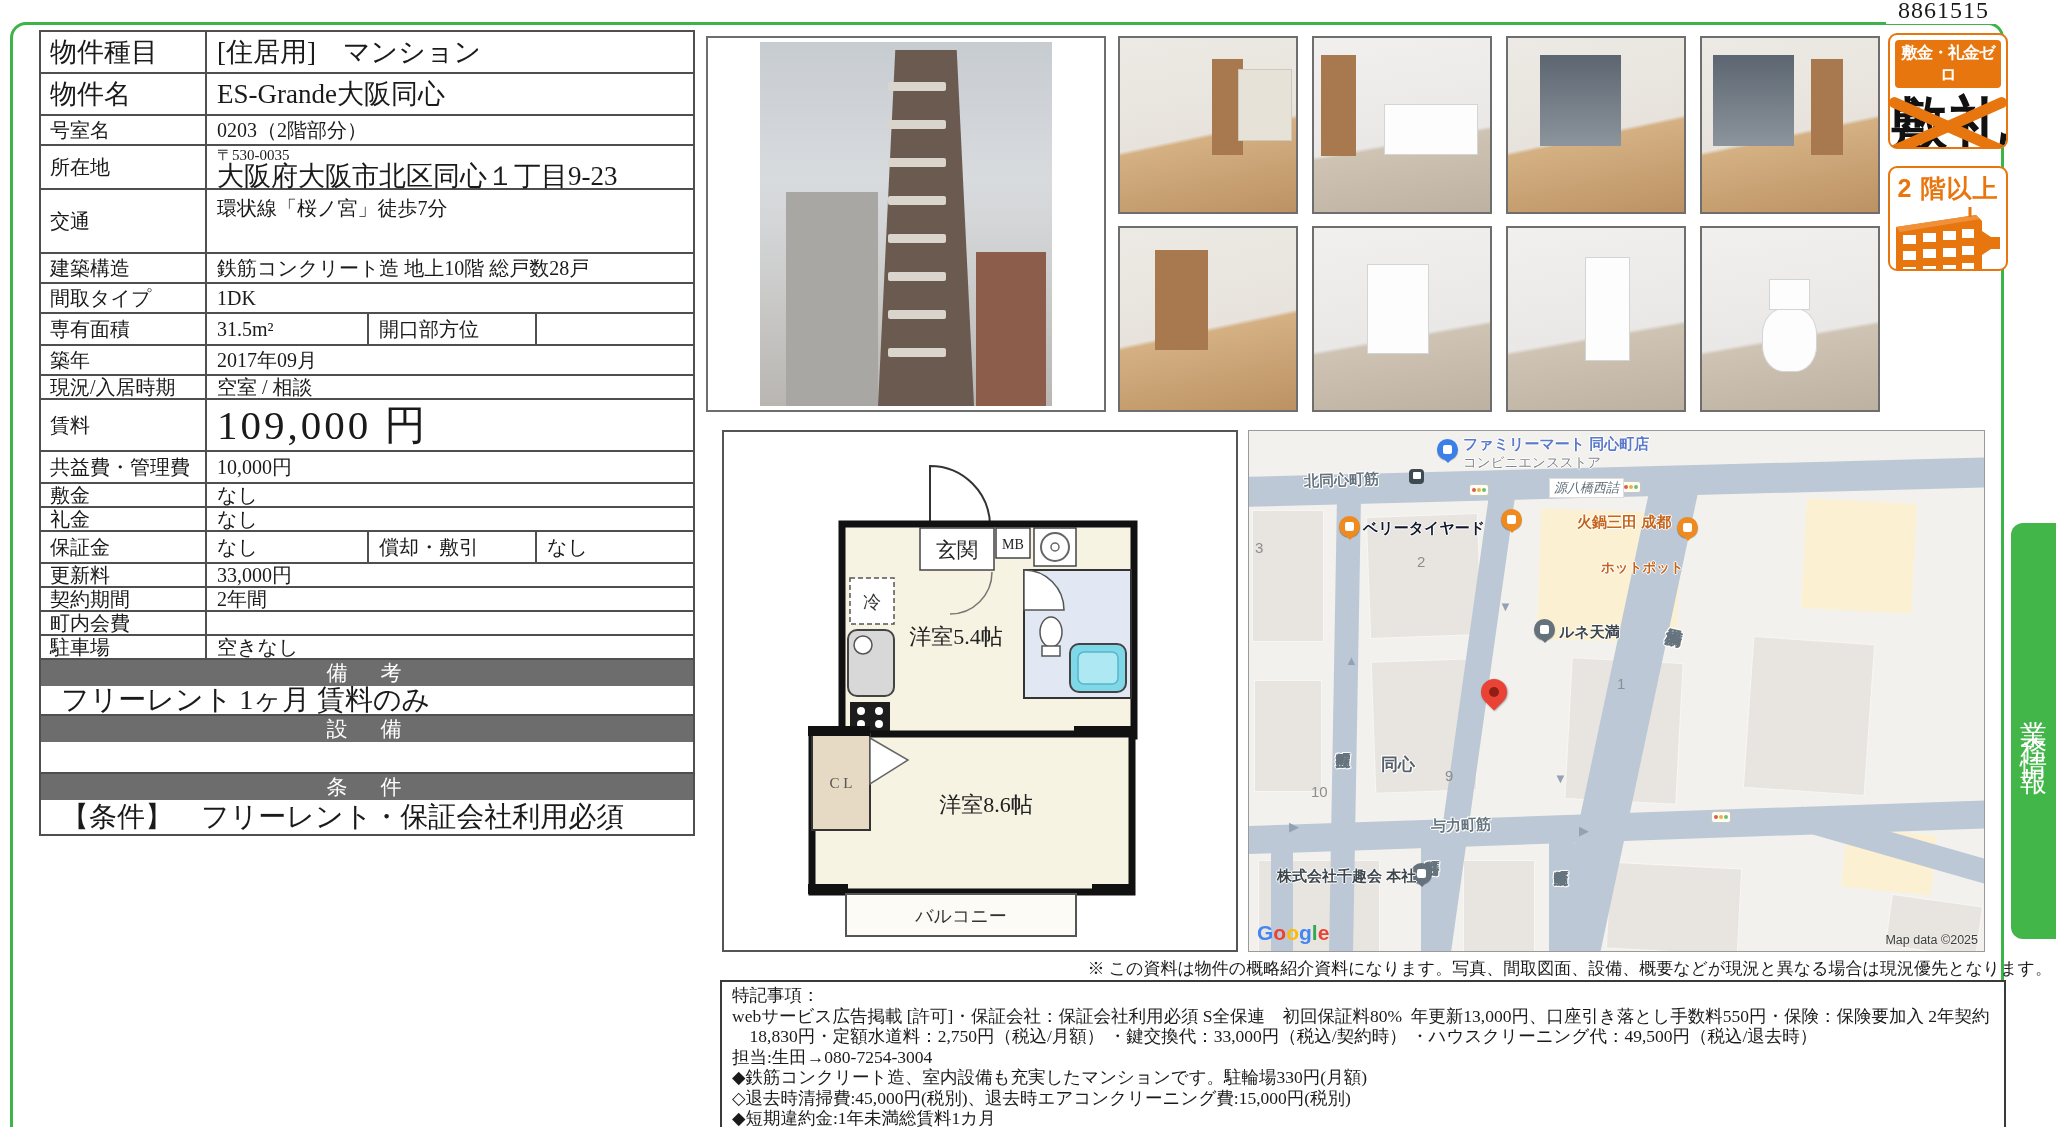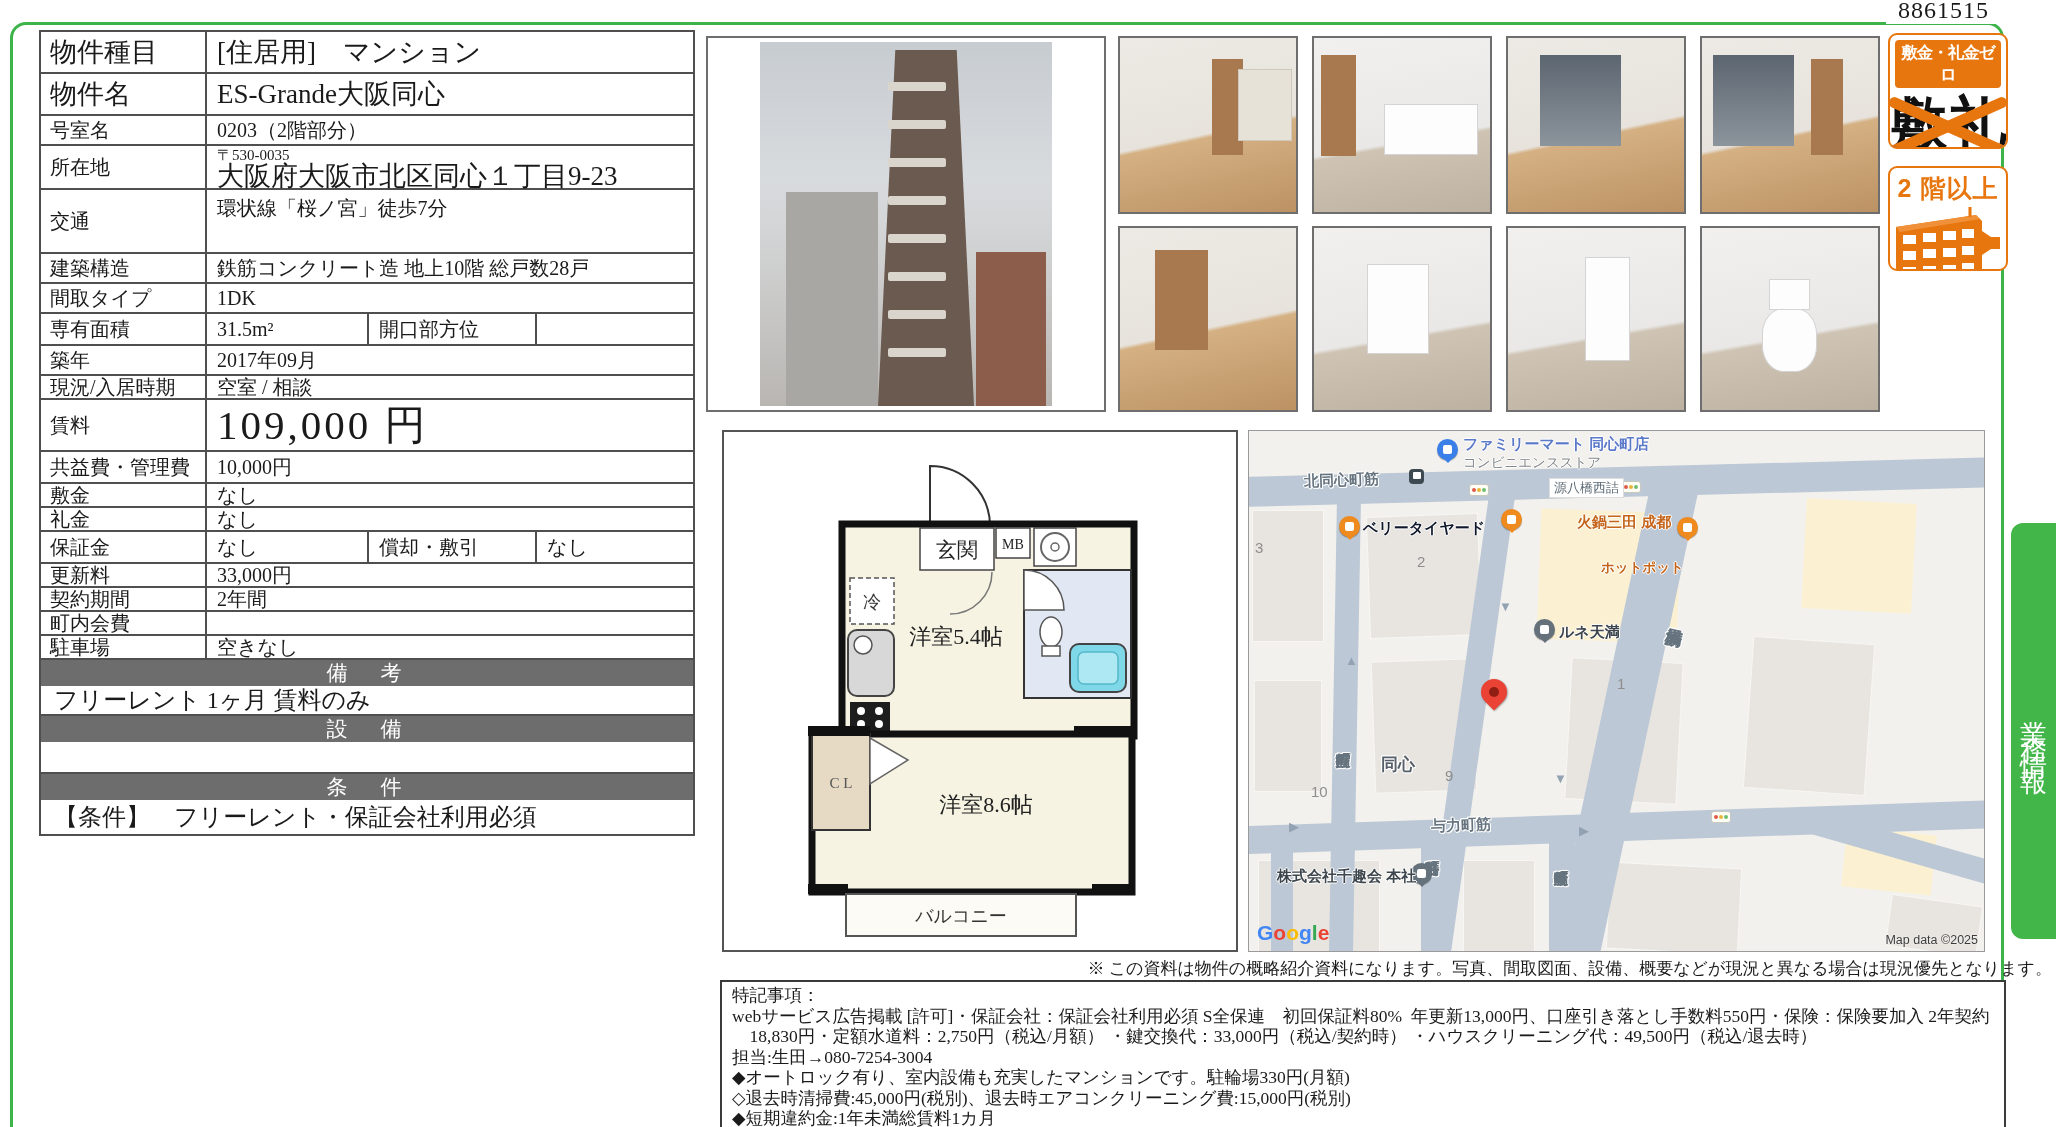--- a/index.html
+++ b/index.html
@@ -18,21 +18,21 @@
   .lc{width:166px;flex:none;border-right:2px solid #4f4f4f;display:flex;align-items:center;
       padding-left:9px;box-sizing:border-box;font-size:20px;}
   .vc{flex:1;display:flex;align-items:center;padding-left:10px;box-sizing:border-box;font-size:20px;}
   .lc2{width:170px;flex:none;border-left:2px solid #4f4f4f;border-right:2px solid #4f4f4f;
        display:flex;align-items:center;padding-left:10px;box-sizing:border-box;font-size:20px;}
   .vc2{width:156px;flex:none;display:flex;align-items:center;padding-left:10px;box-sizing:border-box;font-size:20px;}
   .biglabel{font-size:27px;}
   .bigval{font-size:27px;}
   .hrow{background:#6d6d6d;color:#fff;display:flex;align-items:center;justify-content:center;
         font-size:21px;letter-spacing:6px;}
-  .trow{display:flex;align-items:center;padding-left:13px;font-size:24px;border-bottom:2px solid #4f4f4f;box-sizing:border-box;}
+  .trow{display:flex;align-items:center;padding-left:20px;font-size:28px;border-bottom:2px solid #4f4f4f;box-sizing:border-box;}
   .addr .vc{display:block;padding-top:1px;}
   .postal{font-size:15px;line-height:17px;display:block;}
   .addrline{font-size:27px;line-height:24px;display:block;}
   .rentval{font-size:41px;letter-spacing:3px;}
   
   .h42{height:42px}.h30{height:30px}.h44{height:44px}.h64{height:64px}.h32{height:32px}
   .h31{height:24px}.h52{height:52px}.h26{height:26px}.h34{height:34px}
   .topalign{align-items:flex-start;padding-top:5px;}
   
   .frame{position:absolute;border:2px solid #6e6e6e;background:#fff;box-sizing:border-box;}
@@ -370,21 +370,21 @@
     <div class="arr" style="left:40px;top:388px;">▶</div>
     <div class="arr" style="left:305px;top:340px;">▼</div>
     <div class="arr" style="left:330px;top:392px;">▶</div>
 
     <div class="poi" style="left:188px;top:8px;background:#3a80e8;border-top-color:#3a80e8;"></div>
     <div class="poiname" style="left:214px;top:4px;color:#5b79c9;">ファミリーマート 同心町店</div>
     <div class="poiname" style="left:214px;top:23px;color:#80868b;font-weight:normal;font-size:13.5px;">コンビニエンスストア</div>
     <div style="position:absolute;left:160px;top:38px;width:15px;height:15px;background:#3d4a52;border-radius:4px;">
         <div style="position:absolute;left:3.5px;top:3px;width:8px;height:7px;background:#fff;border-radius:1px;"></div>
       </div>
-    <div class="whitelbl" style="left:300px;top:47px;">源八橋西詰</div>
+    <div class="whitelbl" style="left:300px;top:47px;font-style:italic;">源八橋西詰</div>
     <div class="poi" style="left:90px;top:85px;background:#ef8a1f;border-top-color:#ef8a1f;"></div>
     <div class="poiname" style="left:114px;top:88px;color:#0f172a;">ベリータイヤード</div>
     <div class="poi" style="left:252px;top:78px;background:#ef8a1f;border-top-color:#ef8a1f;"></div>
     <div class="poiname" style="left:328px;top:82px;color:#c5651b;">火鍋三田 成都</div>
     <div class="poiname" style="left:352px;top:100px;color:#c5651b;font-size:13.5px;margin-top:28px;">ホットポット</div>
     <div class="poi" style="left:428px;top:86px;background:#ef8a1f;border-top-color:#ef8a1f;"></div>
     <div class="poi" style="left:285px;top:188px;background:#65727c;border-top-color:#65727c;"></div>
     <div class="poiname" style="left:310px;top:192px;color:#3e464d;">ルネ天満</div>
     <div class="gpin" style="left:232px;top:248px;"></div>
     <div class="poi" style="left:162px;top:432px;background:#65727c;border-top-color:#65727c;"></div>
@@ -440,18 +440,18 @@
     <span>業務情報</span>
   </div>
 
   <div id="disclaimer">※ この資料は物件の概略紹介資料になります。写真、間取図面、設備、概要などが現況と異なる場合は現況優先となります。</div>
 
   <div id="notes">
     <div>特記事項：</div>
     <div>webサービス広告掲載 [許可]・保証会社：保証会社利用必須 S全保連　初回保証料80%  年更新13,000円、口座引き落とし手数料550円・保険：保険要加入 2年契約</div>
     <div>　18,830円・定額水道料：2,750円（税込/月額） ・鍵交換代：33,000円（税込/契約時） ・ハウスクリーニング代：49,500円（税込/退去時）</div>
     <div>担当:生田→080-7254-3004</div>
-    <div>◆オートロック有り、室内設備も充実したマンションです。駐輪場330円(月額)</div>
+    <div>◆鉄筋コンクリート造、室内設備も充実したマンションです。駐輪場330円(月額)</div>
     <div>◇退去時清掃費:45,000円(税別)、退去時エアコンクリーニング費:15,000円(税別)</div>
     <div>◆短期違約金:1年未満総賃料1カ月</div>
   </div>
 
 </div>
 
 </body></html>

